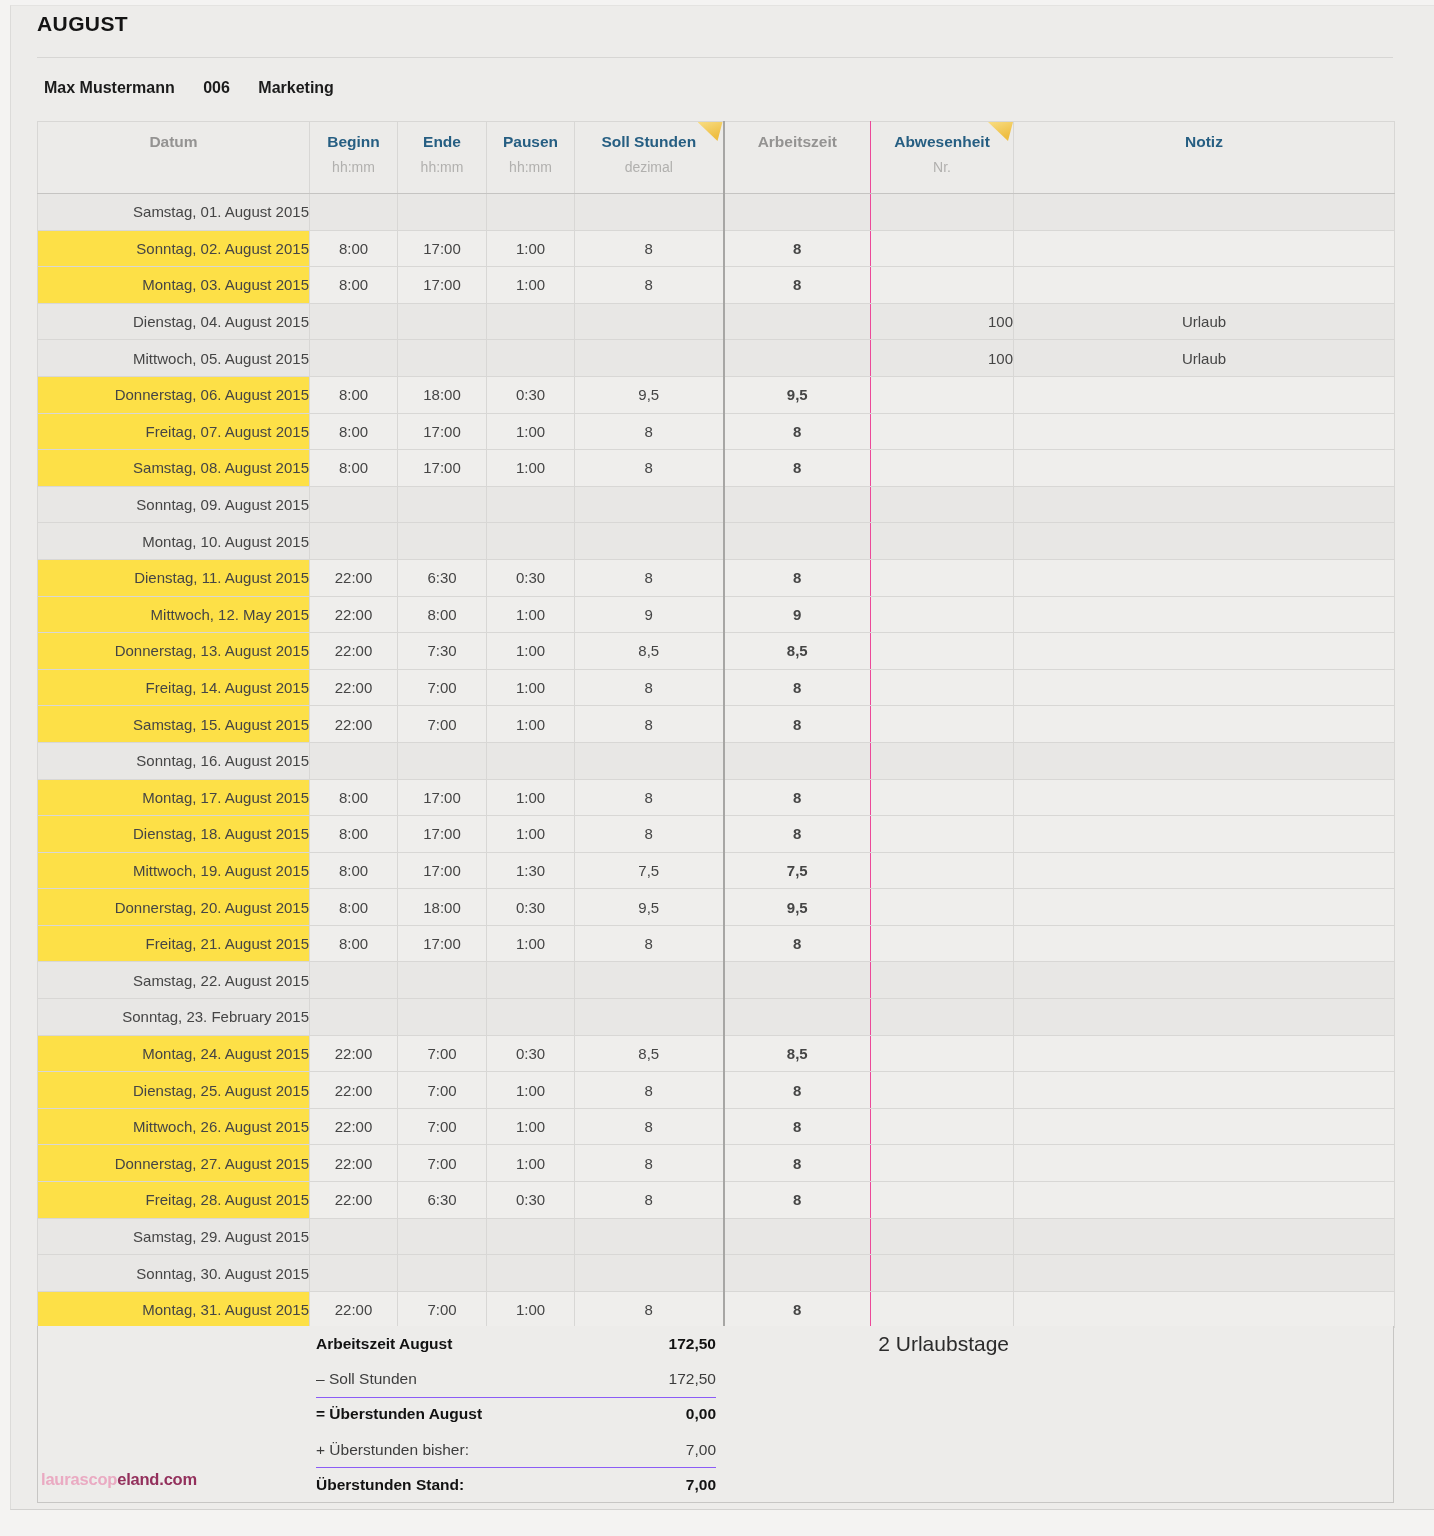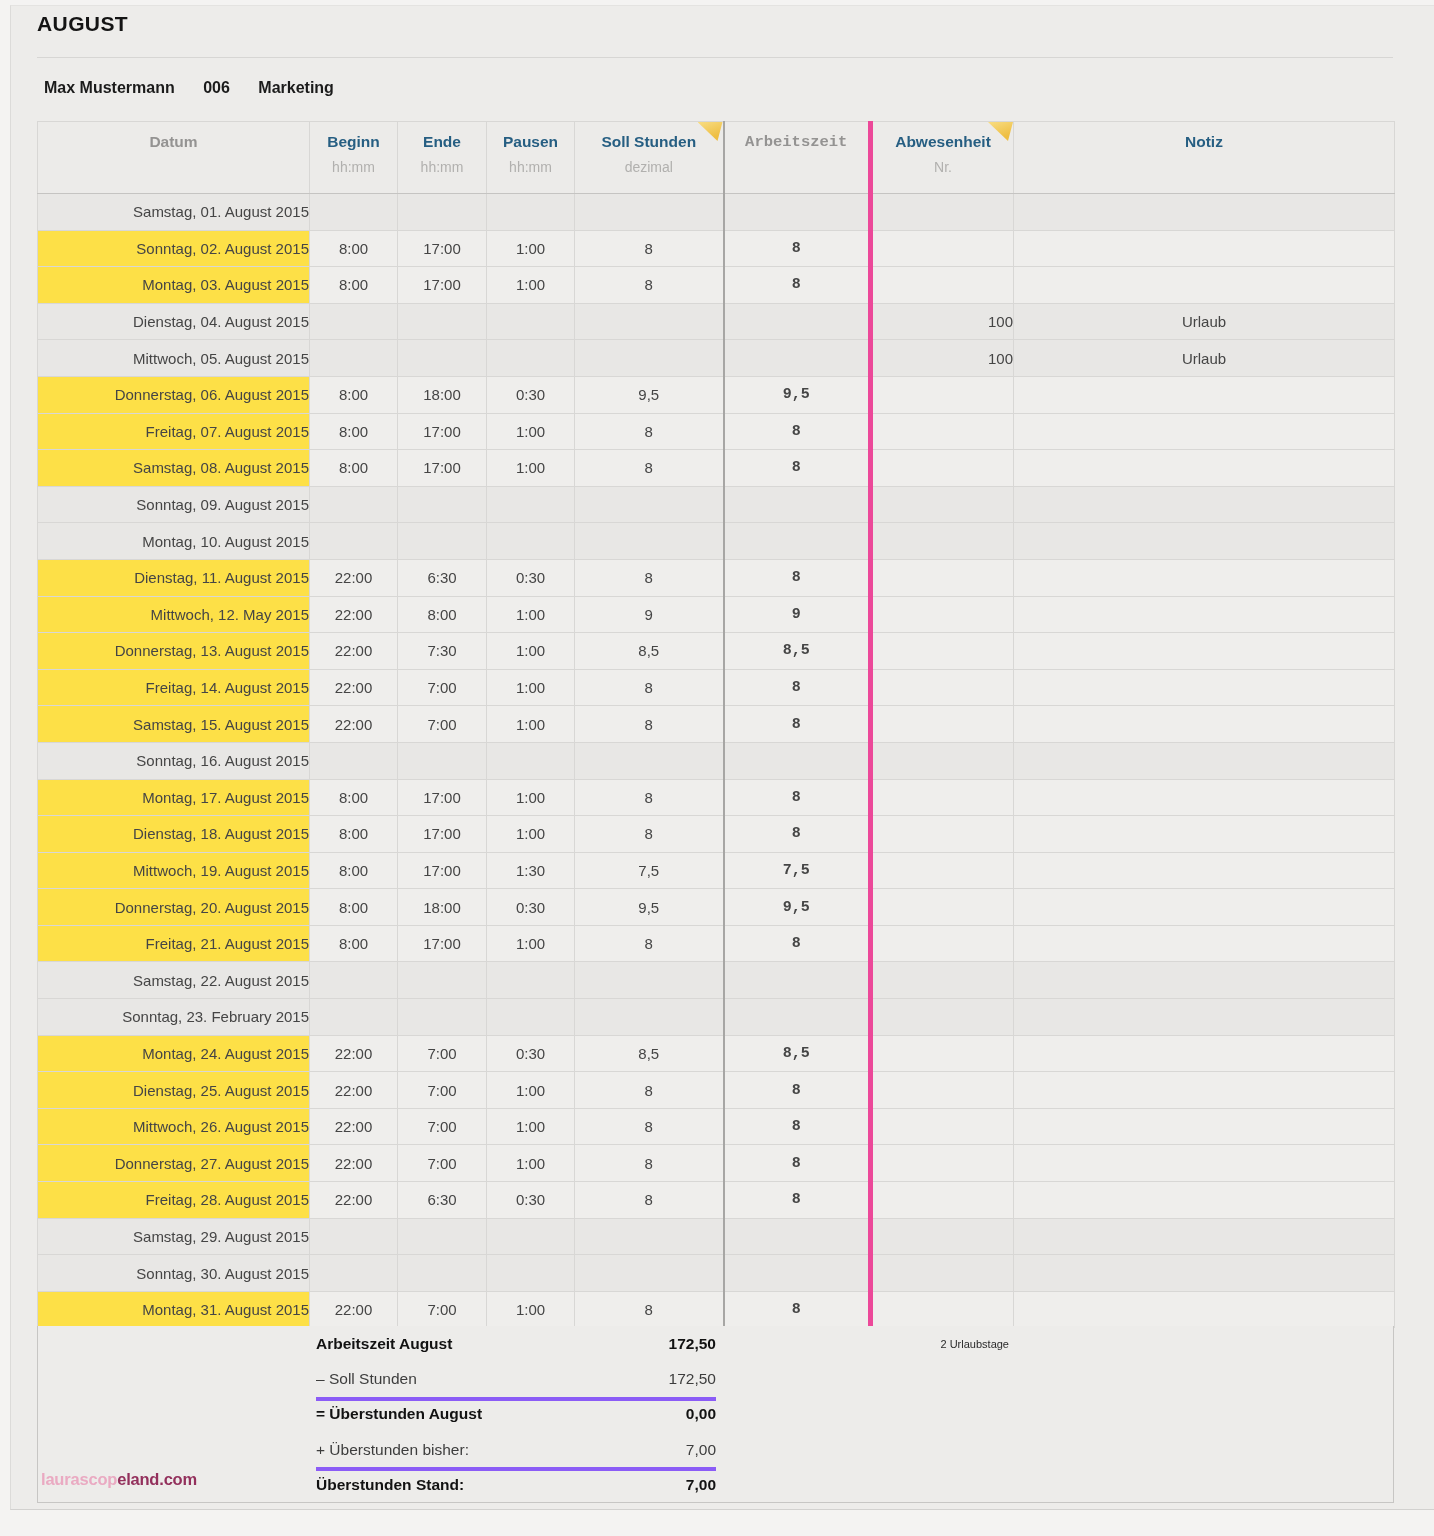--- a/index.html
+++ b/index.html
@@ -57,21 +57,21 @@
   table.grid tbody tr { height:36.6px; background:#efeeec; }
   table.grid tbody tr.day-off { background:#e8e7e5; }
   table.grid tbody td { font-size:15px; color:#454545; vertical-align:middle; }
   td.c-date  { text-align:right; padding-right:10px; color:#4b4b4b; background:#fde047; }
   tr.day-off td.c-date { background:#e8e7e5; }
   td.c-time, td.c-soll { text-align:center; }
   td.c-arb   { text-align:center; font-weight:bold; color:#2e2e2e; }
   td.c-abw   { text-align:right; padding-right:12px; }
   td.c-notiz { text-align:center;  padding-left:10px; }
   table.grid th.h-arb, table.grid td.c-arb {
-    border-left:2px solid #a7a6a4; border-right:5px solid #ec4899;font-family:Liberation Mono, monospace;
+    border-left:2px solid #a7a6a4; border-right:1px solid #ec4899;
   }
 
   
   .marker {
     position:absolute; top:0; right:0; width:25px; height:19px;
     background:linear-gradient(160deg, #f8dd83 0%, #eebe42 75%);
     clip-path:polygon(0 0, 100% 0, 80% 100%);
   }
 
   
@@ -79,26 +79,26 @@
     position:absolute; left:26px; top:1320px; width:1357px; height:177px;
     border:1px solid #c7c6c4; border-top:none; box-sizing:border-box;
     background:#edecea;
   }
   .srow { height:35.3px; position:relative; }
   .srow-line {
     margin-left:278px; width:400px; height:100%;
     display:flex; align-items:center; justify-content:space-between;
     font-size:15.5px; color:#3d3d3d;
   }
-  .srow.rule .srow-line { border-bottom:4px solid #8b5cf6; }
+  .srow.rule .srow-line { border-bottom:1px solid #8b5cf6; }
   .srow.strong .s-label, .srow.strong .s-value { font-weight:bold; color:#121212; }
   .vacation-note {
     position:absolute; left:771px; top:0; width:200px; height:35.3px;
     display:flex; align-items:center; justify-content:flex-end;
-    font-size:11px; color:#2b2b2b;
+    font-size:21px; color:#2b2b2b;
   }
 
   .watermark {
     position:absolute; left:30px; top:1464px;
     font-size:16.5px; font-weight:bold; letter-spacing:-0.2px;
   }
   .wm-light { color:#eaaac2; }
   .wm-dark  { color:#93305c; }
 </style>
 </head>

